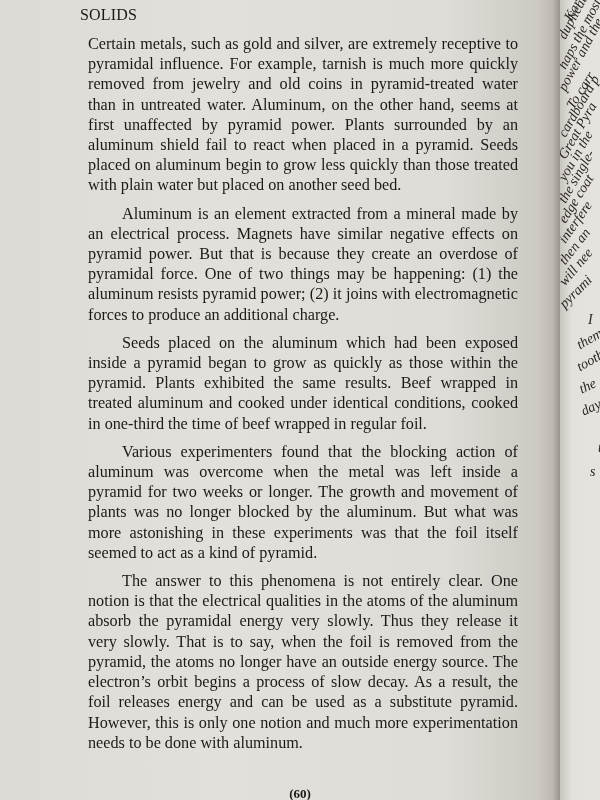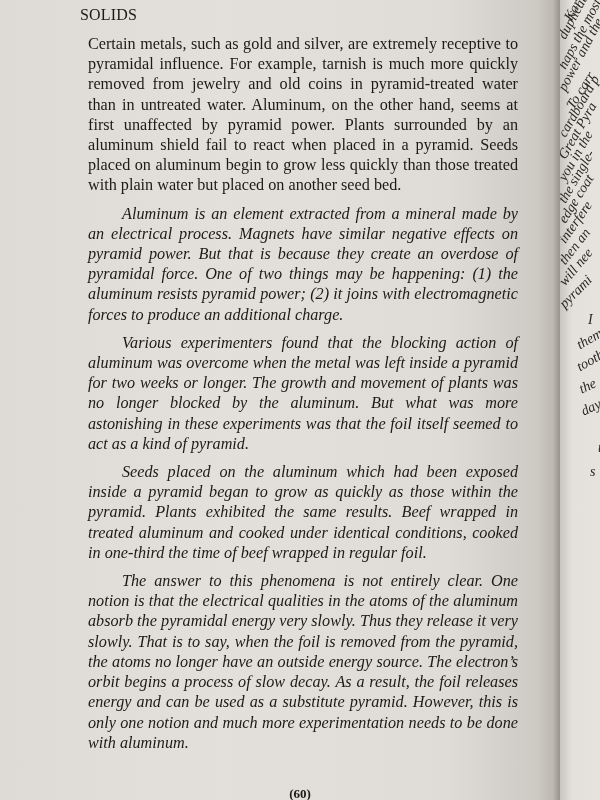--- a/index.html
+++ b/index.html
@@ -27,36 +27,36 @@
     color: #2a2623; transform-origin: left center;
   }
   .text-block {
     position: absolute; left: 80px; top: 4px; width: 446px;
     font-size: 16.2px; line-height: 20.2px; text-align: justify;
   }
   .heading {
     font-size: 16px; letter-spacing: 0.2px; margin: 0 0 0 0; line-height: 22px;
   }
   .para { margin: 8px; }
-  .para.indent { text-indent: 34px; font-style: italic; }
+  .para.indent { text-indent: 34px; }
   .page-number {
     position: absolute; left: 0; width: 600px; top: 786px; text-align: center;
     font-weight: bold; font-size: 13px;
   }
 </style>
 </head>
 <body>
 
 <div class="page">
   <div class="text-block">
     <div class="heading">SOLIDS</div>
     <p class="para">Certain metals, such as gold and silver, are extremely receptive to pyramidal influence. For example, tarnish is much more quickly removed from jewelry and old coins in pyramid-treated water than in untreated water. Aluminum, on the other hand, seems at first unaffected by pyramid power. Plants surrounded by an aluminum shield fail to react when placed in a pyramid. Seeds placed on aluminum begin to grow less quickly than those treated with plain water but placed on another seed bed.</p>
     <p class="para indent">Aluminum is an element extracted from a mineral made by an electrical process. Magnets have similar negative effects on pyramid power. But that is because they create an overdose of pyramidal force. One of two things may be happening: (1) the aluminum resists pyramid power; (2) it joins with electromagnetic forces to produce an additional charge.</p>
+    <p class="para indent">Seeds placed on the aluminum which had been exposed inside a pyramid began to grow as quickly as those within the pyramid. Plants exhibited the same results. Beef wrapped in treated aluminum and cooked under identical conditions, cooked in one-third the time of beef wrapped in regular foil.</p>
     <p class="para indent">Various experimenters found that the blocking action of aluminum was overcome when the metal was left inside a pyramid for two weeks or longer. The growth and movement of plants was no longer blocked by the aluminum. But what was more astonishing in these experiments was that the foil itself seemed to act as a kind of pyramid.</p>
-    <p class="para indent">Seeds placed on the aluminum which had been exposed inside a pyramid began to grow as quickly as those within the pyramid. Plants exhibited the same results. Beef wrapped in treated aluminum and cooked under identical conditions, cooked in one-third the time of beef wrapped in regular foil.</p>
     <p class="para indent">The answer to this phenomena is not entirely clear. One notion is that the electrical qualities in the atoms of the aluminum absorb the pyramidal energy very slowly. Thus they release it very slowly. That is to say, when the foil is removed from the pyramid, the atoms no longer have an outside energy source. The electron’s orbit begins a process of slow decay. As a result, the foil releases energy and can be used as a substitute pyramid. However, this is only one notion and much more experimentation needs to be done with aluminum.</p>
   </div>
 </div>
 
 <div class="gutter"></div>
 
 <div class="facing-page">
   <div class="facing-line" style="top:2px;transform:rotate(-62deg) translate(-6px,10px);">Kar</div>
   <div class="facing-line" style="top:30px;transform:rotate(-62deg);">duplicated by</div>
   <div class="facing-line" style="top:60px;transform:rotate(-62deg);">haps the most</div>

